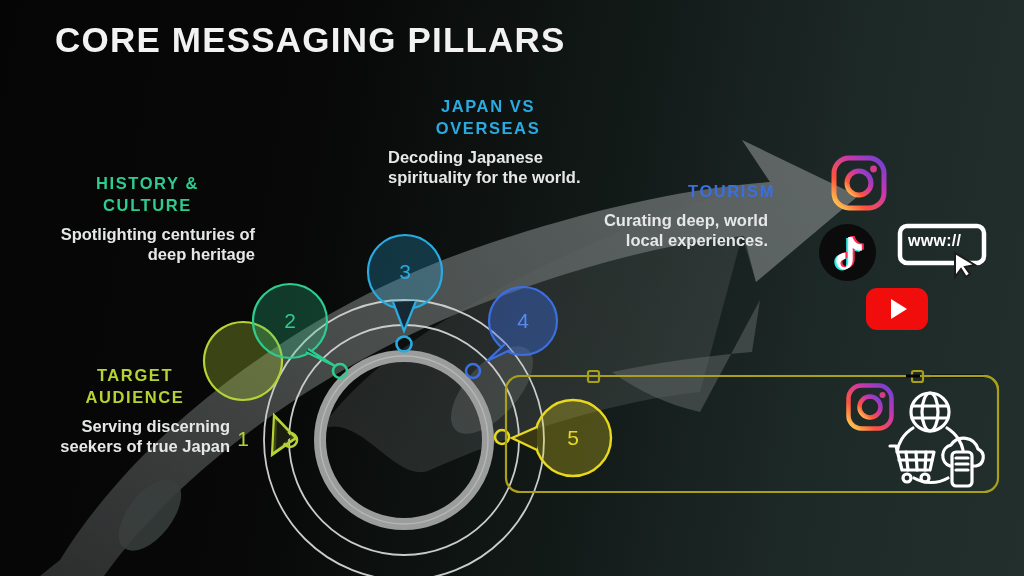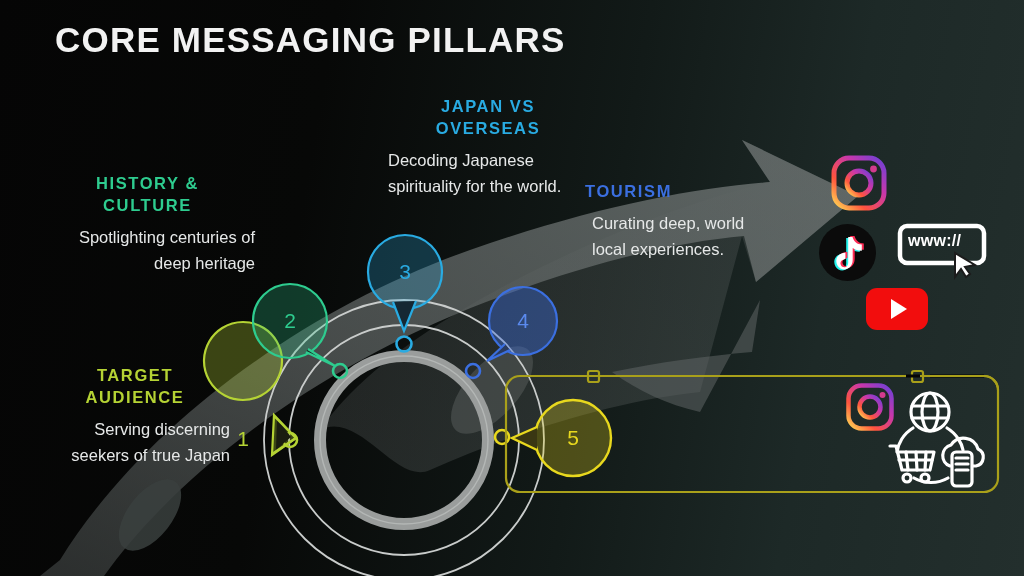--- a/index.html
+++ b/index.html
@@ -7,29 +7,29 @@
   #slide{position:relative;width:1024px;height:576px;overflow:hidden;
     background:linear-gradient(100deg,#050505 0%,#070807 30%,#121a18 58%,#1d2927 78%,#232f2d 100%);}
   .bgsvg{position:absolute;inset:0;width:1024px;height:576px;}
   .layer{position:absolute;inset:0;width:1024px;height:576px;}
 
   #title{position:absolute;left:55px;top:20px;font-size:35px;font-weight:bold;
     letter-spacing:1.2px;color:#f2f2f2;}
 
   .block{position:absolute;}
   .bh{font-size:16.5px;font-weight:bold;letter-spacing:1.6px;line-height:22px;margin:0 0 8px 0;}
-  .bb{font-size:16.5px;line-height:26px;color:#e6e8e8;font-weight:400;}
+  .bb{font-size:16.5px;line-height:20px;color:#e6e8e8;font-weight:700;}
 
   #b-history{left:40px;top:172px;width:215px;text-align:center;}
   #b-history .bb{text-align:right;padding-left:20px;}
   #b-target{left:40px;top:364px;width:190px;text-align:center;}
   #b-target .bb{text-align:right;padding-left:4px;}
   #b-japan{left:340px;top:95px;width:200px;text-align:center;margin-left:48px;}
   #b-japan .bb{text-align:left;}
-  #b-tourism{left:592px;top:180px;width:176px;text-align:left;}
+  #b-tourism{left:592px;top:180px;width:176px;text-align:right;}
   #b-craft{left:636px;top:364px;width:204px;text-align:center;}
 
   .num{position:absolute;font-size:21px;font-weight:400;
     display:flex;align-items:center;justify-content:center;}
 
   .iconbox{position:absolute;}
   svg{display:block;overflow:visible;}
 </style>
 </head>
 <body>

